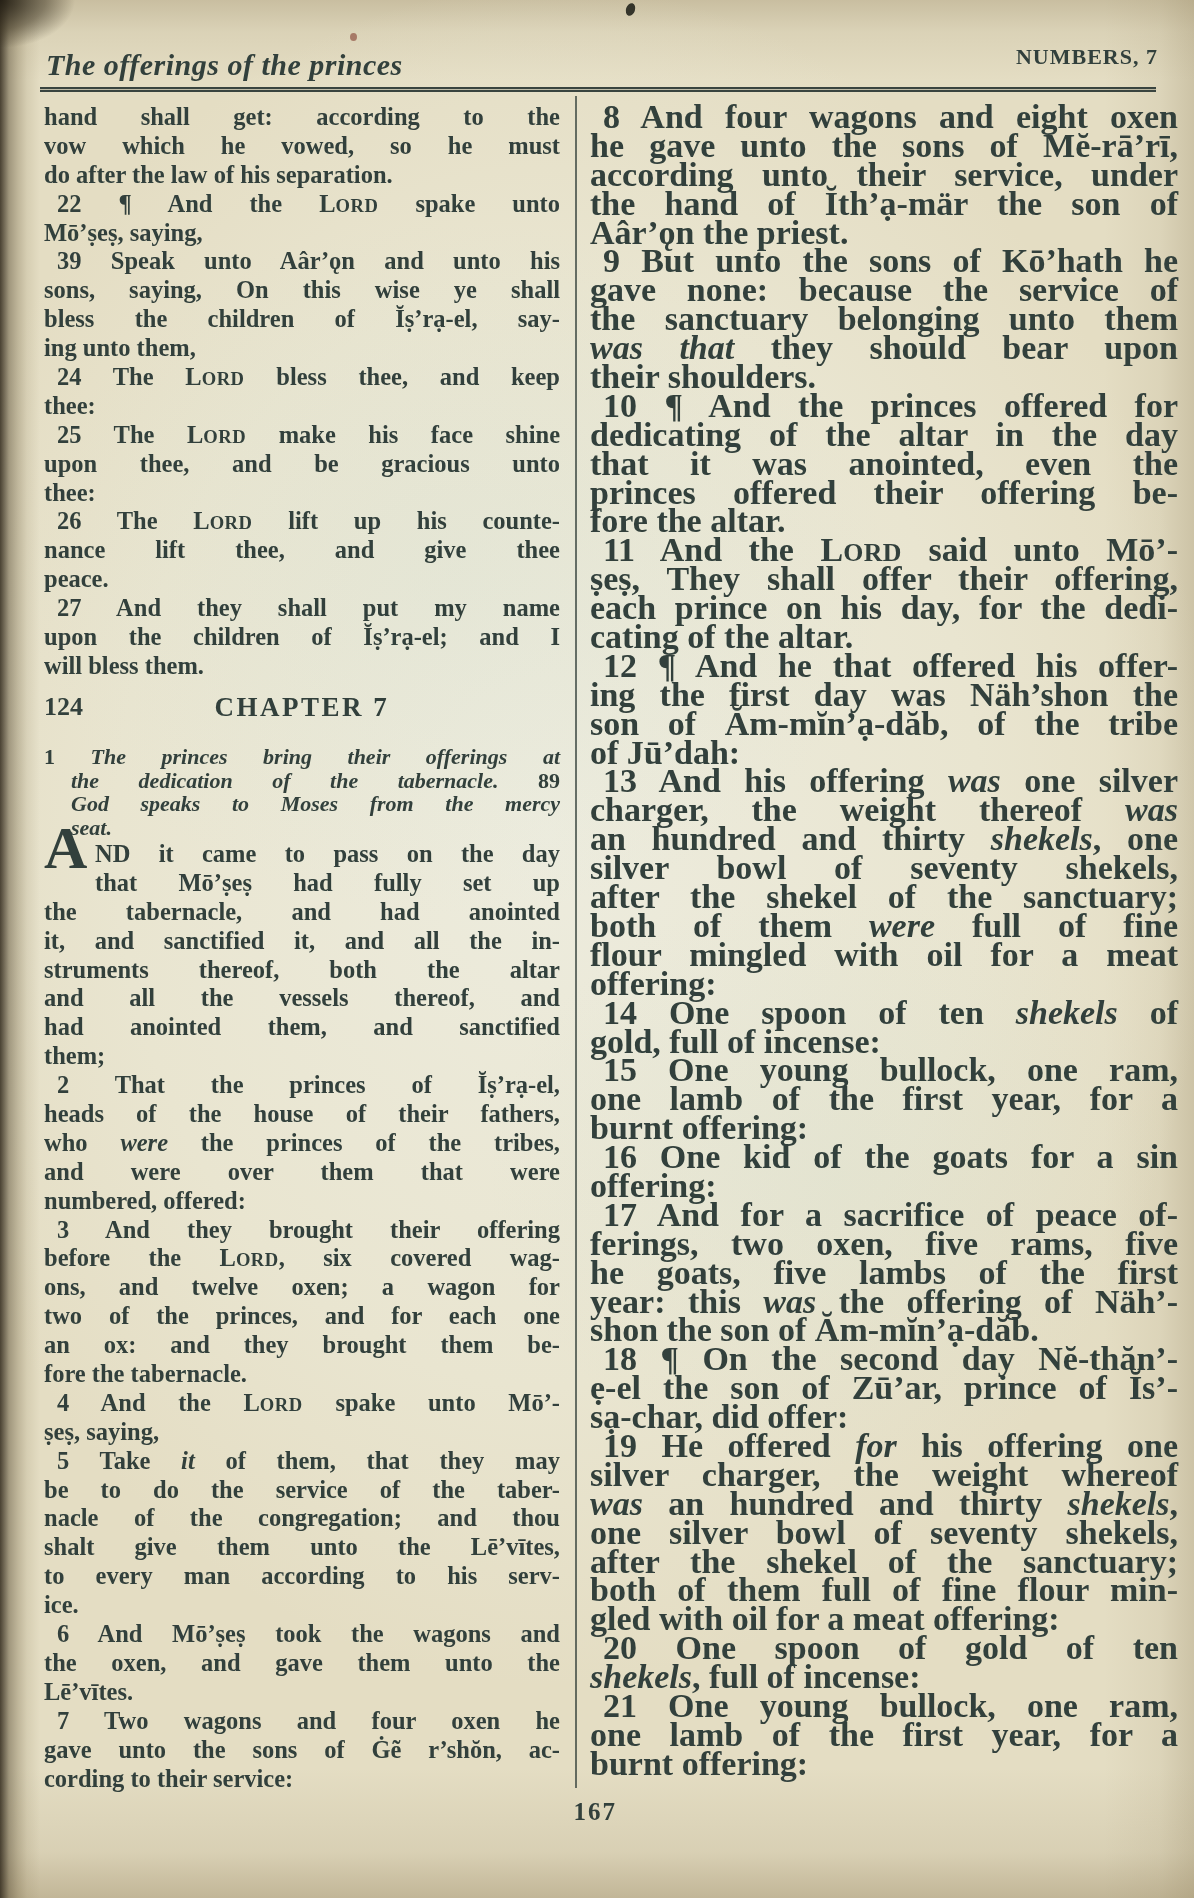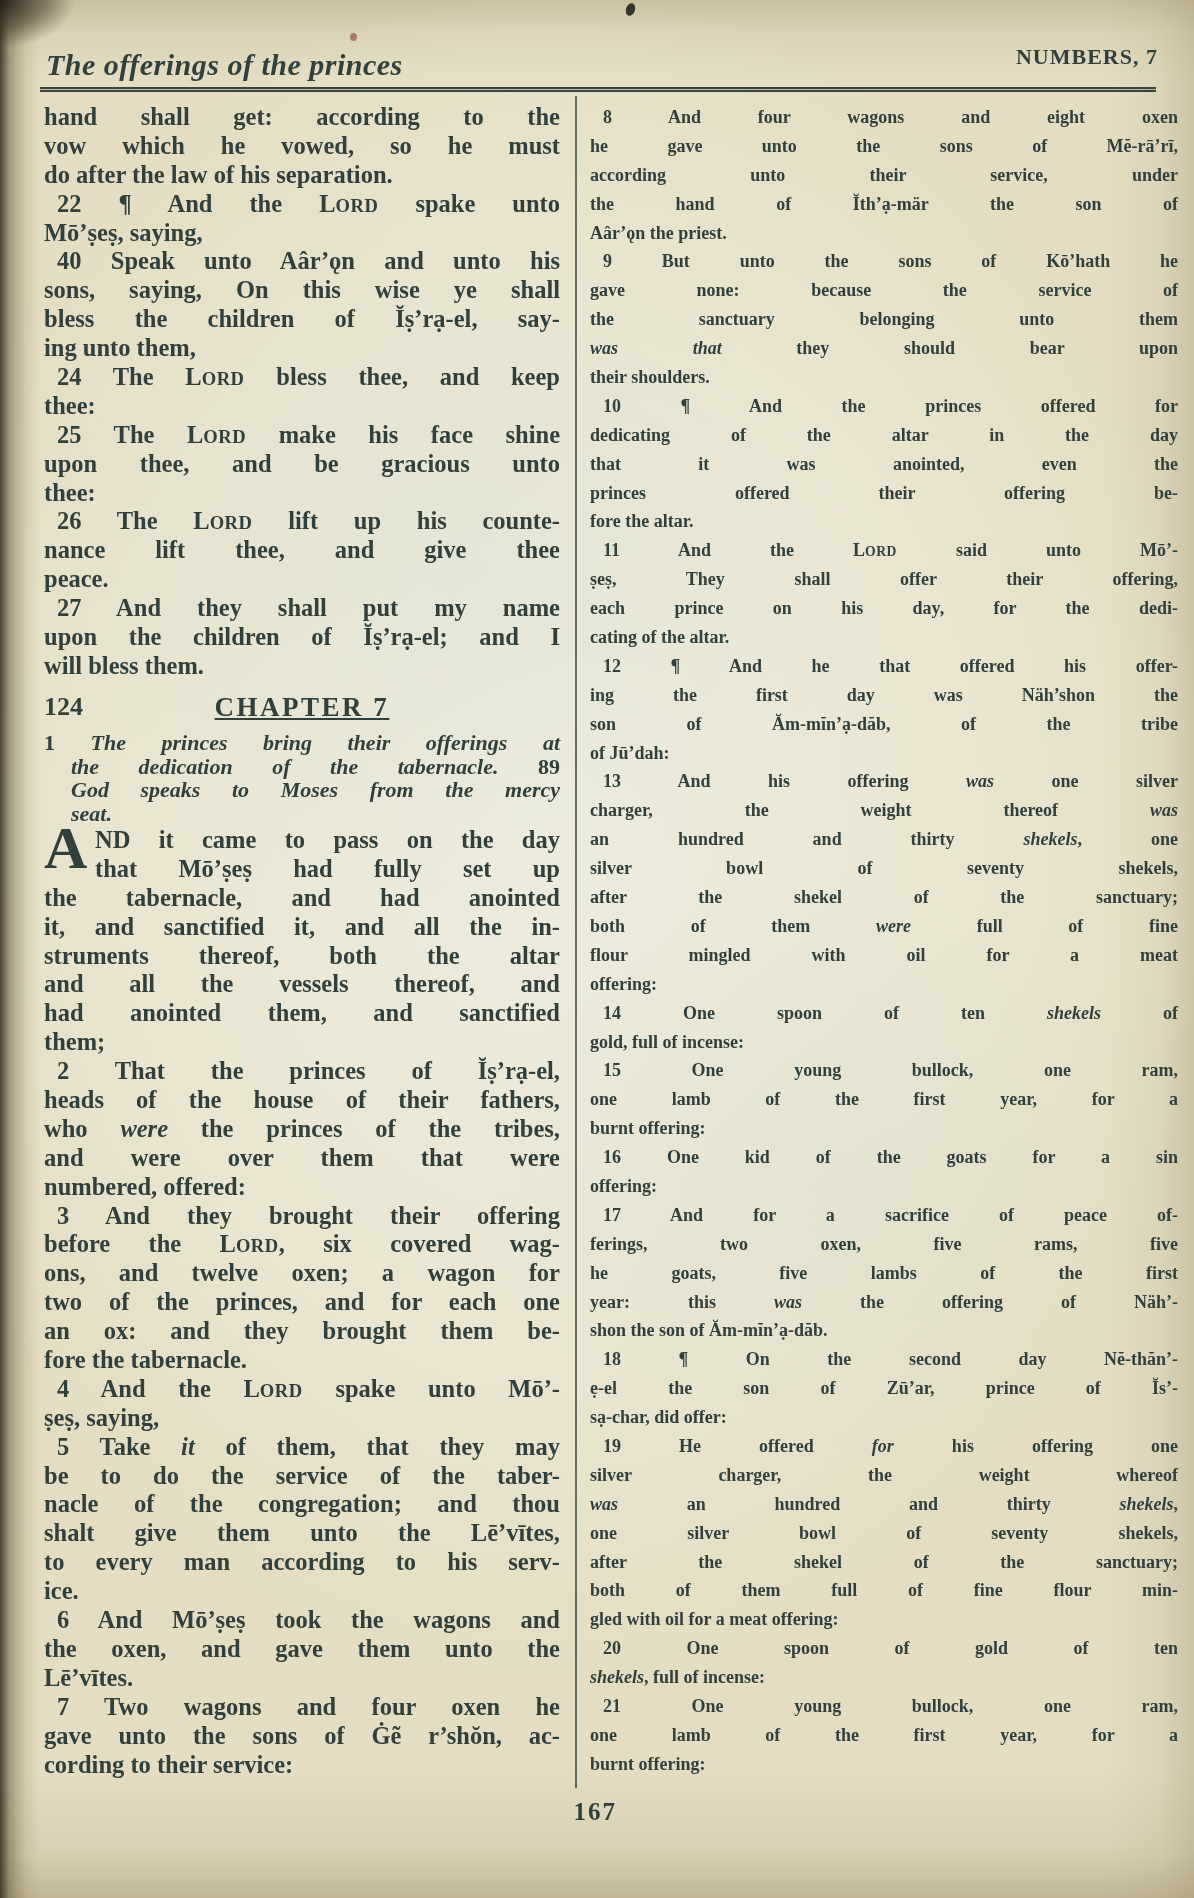--- a/index.html
+++ b/index.html
@@ -38,37 +38,37 @@
   .rule{
     position:absolute;left:40px;right:38px;top:87px;height:5px;
     background:linear-gradient(180deg,#39443f 0px,#39443f 2px,rgba(57,68,63,.22) 2px,rgba(57,68,63,.22) 3px,#39443f 3px,#39443f 5px);
   }
   .divider{
     position:absolute;left:575px;top:96px;width:2px;height:1692px;
     background:rgba(50,62,57,.72);
   }
   .col{position:absolute;top:103px;font-weight:bold;}
   .col-left{left:44px;width:516px;font-size:24.5px;}
-  .col-right{left:590px;width:588px;font-size:18px;font-family:Liberation Serif, serif;}
+  .col-right{left:590px;width:588px;font-size:34px;font-family:Liberation Serif, serif;}
   .ln{
     height:28.9px;line-height:28.9px;
     text-align:justify;text-align-last:justify;-moz-text-align-last:justify;
     white-space:normal;
   }
   .ln i{font-style:italic;}
   .ln.v,.ln.ve{padding-left:13px;}
   .ln.ve,.ln.ce,.ln.se{text-align-last:left;-moz-text-align-last:left;}
   .ln.sv,.ln.s,.ln.se{
     font-size:22px;height:23.8px;line-height:23.8px;font-weight:bold;
   }
   .ln.s,.ln.se{padding-left:27px;}
   .ln.dv,.ln.dc{padding-left:51px;}
   .ln.heading{
-    position:relative;height:36px;line-height:36px;margin-top:8px;margin-bottom:6px;
-    text-align:center;text-align-last:center;text-decoration:underline;-moz-text-align-last:center;
+    position:relative;height:36px;line-height:36px;margin-top:8px;margin-bottom:20px;
+    text-align:center;text-align-last:center;-moz-text-align-last:center;
   }
   .hnum{position:absolute;left:0;top:0;font-size:26px;font-weight:bold;}
   .htitle{font-size:27px;font-weight:bold;letter-spacing:2.5px;}
   .ord{font-size:.76em;letter-spacing:.5px;}
   .dropcap{
     position:absolute;left:0;top:716px;width:48px;height:60px;
     font-size:60px;line-height:58px;font-weight:bold;text-align:left;
   }
   .pagenum{
     position:absolute;left:457px;top:1798px;width:160px;
@@ -97,21 +97,21 @@
   <div class="rule"></div>
   <div class="divider"></div>
 
   <div class="col col-left" id="col-left">
     <div class="dropcap">A</div>
   <div class="ln c">hand shall get: according to the</div>
       <div class="ln c">vow which he vowed, so he must</div>
       <div class="ln ce">do after the law of his separation.</div>
       <div class="ln v">22 ¶ And the L<span class="ord">ORD</span> spake unto</div>
       <div class="ln ce">Mō’ṣeṣ, saying,</div>
-      <div class="ln v">40 Speak unto Aâr’ǫn and unto his</div>
+      <div class="ln v">39 Speak unto Aâr’ǫn and unto his</div>
       <div class="ln c">sons, saying, On this wise ye shall</div>
       <div class="ln c">bless the children of Ĭṣ’rạ-el, say-</div>
       <div class="ln ce">ing unto them,</div>
       <div class="ln v">24 The L<span class="ord">ORD</span> bless thee, and keep</div>
       <div class="ln ce">thee:</div>
       <div class="ln v">25 The L<span class="ord">ORD</span> make his face shine</div>
       <div class="ln c">upon thee, and be gracious unto</div>
       <div class="ln ce">thee:</div>
       <div class="ln v">26 The L<span class="ord">ORD</span> lift up his counte-</div>
       <div class="ln c">nance lift thee, and give thee</div>

